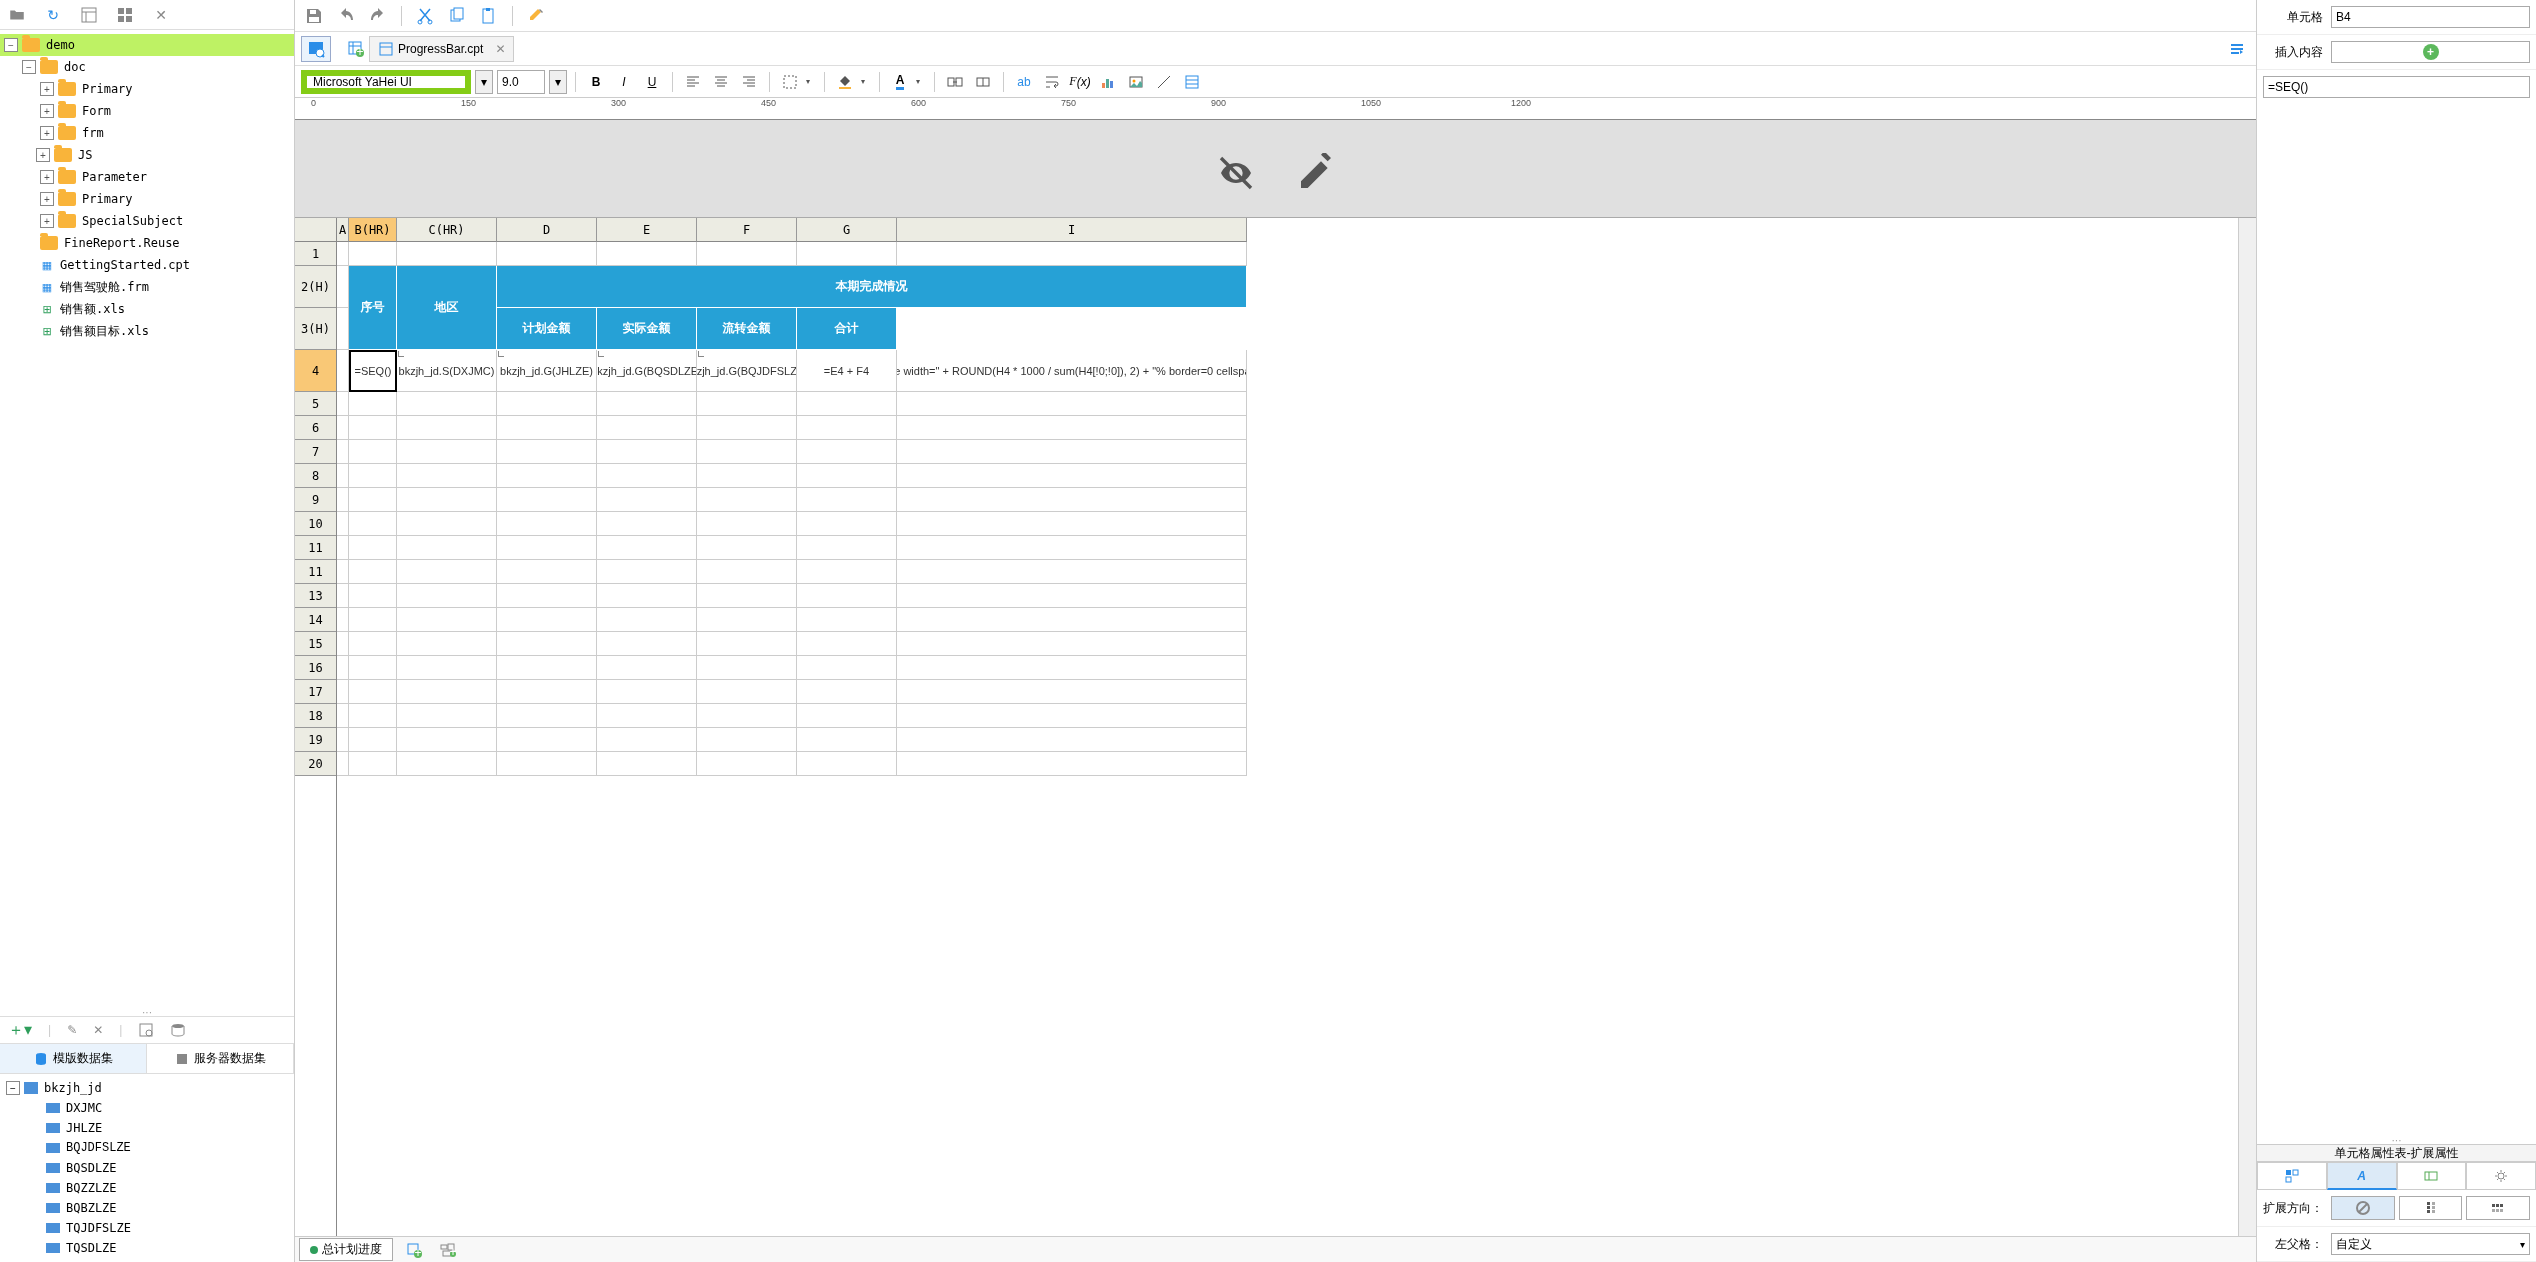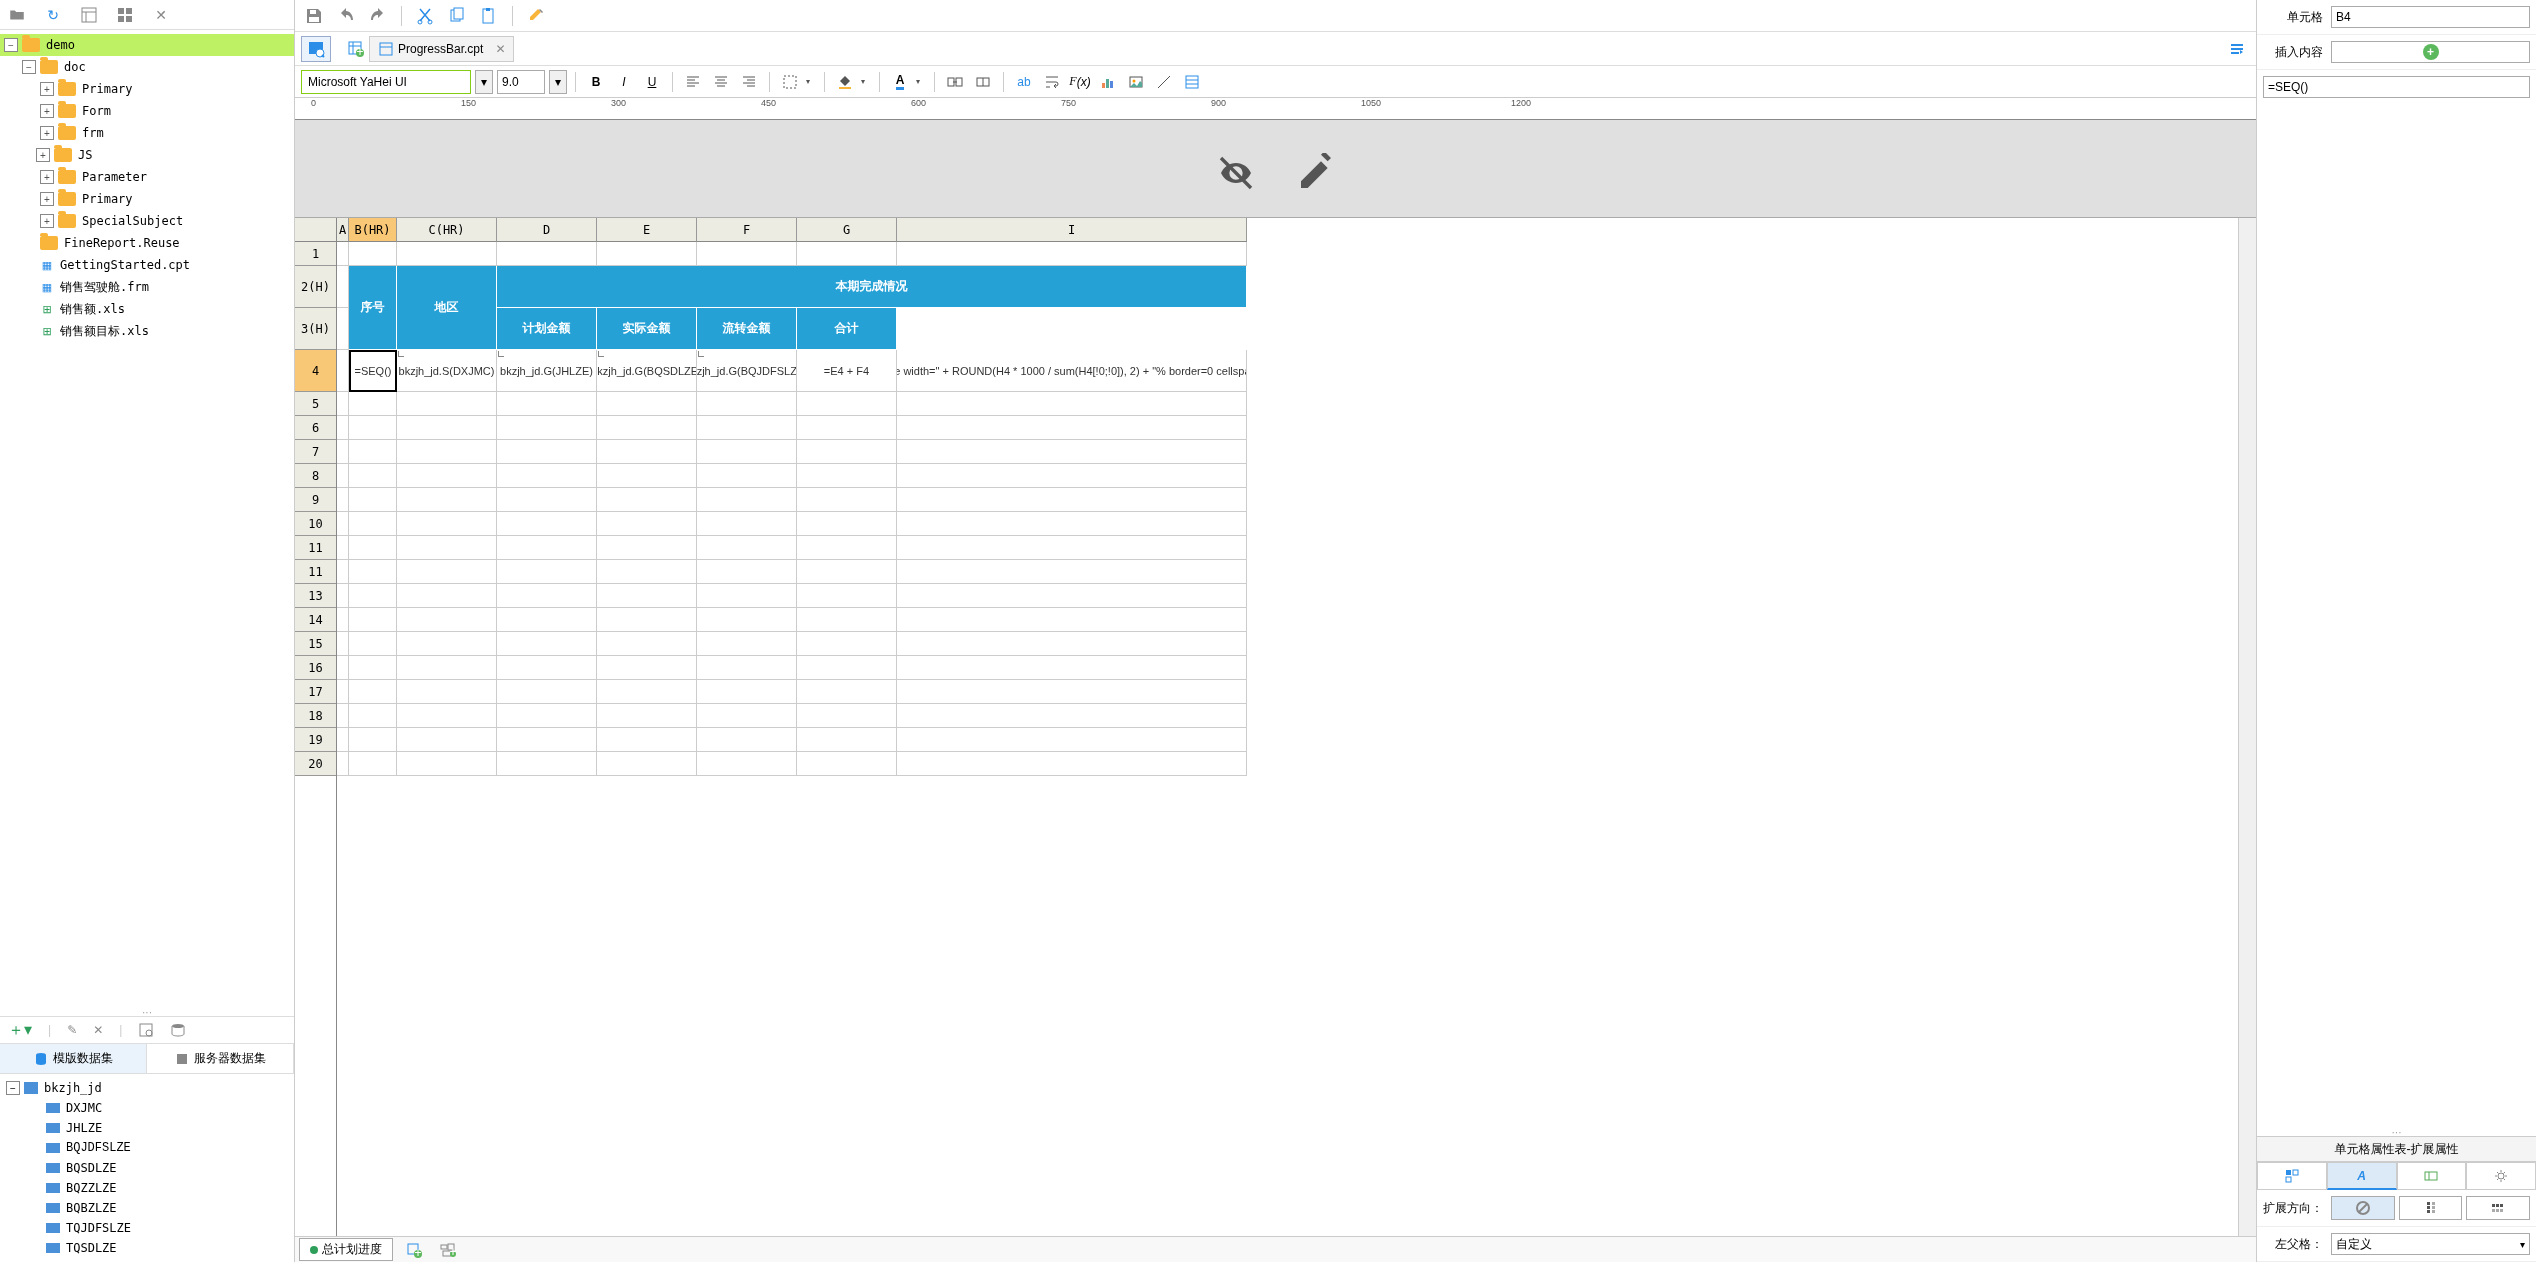--- a/index.html
+++ b/index.html
@@ -59,21 +59,21 @@
 .cp-icon { width: 26px; height: 26px; display: inline-flex; align-items: center; justify-content: center; cursor: pointer; }
 .sep { width: 1px; height: 20px; background: #ccc; margin: 0 4px; }
 .cp-row2 { height: 34px; display: flex; align-items: center; padding: 0 6px; border-bottom: 1px solid #ddd; }
 .preview-icon { width: 30px; height: 26px; background: #eaf3fc; border: 1px solid #9ac; display: inline-flex; align-items: center; justify-content: center; color: #2a8de8; font-size: 14px; margin-right: 12px; }
 .cp-tabbar { flex: 1; display: flex; align-items: center; }
 .cp-tab { display: flex; align-items: center; padding: 4px 8px; border: 1px solid #ccc; background: #f3f3f3; gap: 4px; }
 .cp-tab-close { margin-left: 8px; color: #888; cursor: pointer; }
 .cp-toolbar-right { margin-left: auto; display: flex; align-items: center; }
 
 .format-bar { height: 32px; display: flex; align-items: center; gap: 4px; padding: 0 6px; border-bottom: 1px solid #ccc; }
-.fname { width: 170px; height: 24px; border: 1px solid #84cc16; padding: 0 6px; display: flex; align-items: center; background: #fff; font-family: monospace; }
+.fname { width: 170px; height: 24px; border: 6px solid #84cc16; padding: 0 6px; display: flex; align-items: center; background: #fff; font-family: monospace; }
 .fsize { width: 48px; height: 24px; border: 1px solid #aaa; padding: 0 4px; background: #fff; font-family: monospace; display: flex; align-items: center; }
 .dd { width: 18px; height: 24px; border: 1px solid #aaa; background: #f0f0f0; display: inline-flex; align-items: center; justify-content: center; }
 .fbtn { width: 24px; height: 24px; display: inline-flex; align-items: center; justify-content: center; cursor: pointer; }
 .fbtn-dd { width: 10px; font-size: 8px; color: #555; }
 
 .ruler-area { height: 120px; background: #e0e0e0; border-bottom: 1px solid #aaa; position: relative; }
 .ruler-h { height: 22px; background: #fff; border-bottom: 1px solid #888; position: relative; }
 .ruler-tick { position: absolute; top: 0; font-size: 9px; color: #555; }
 .watermark-area { position: absolute; top: 30px; left: 0; right: 0; bottom: 0; display: flex; align-items: center; justify-content: center; gap: 40px; }
 .watermark-area svg { width: 40px; height: 40px; fill: #555; }
@@ -106,21 +106,21 @@
 
 
 .rp-row { display: flex; align-items: center; padding: 6px; gap: 8px; border-bottom: 1px solid #eee; }
 .rp-label { width: 60px; text-align: right; }
 .rp-input { flex: 1; height: 22px; border: 1px solid #aaa; padding: 0 4px; background: #fff; }
 .rp-add-btn { flex: 1; height: 22px; border: 1px solid #aaa; background: #fff; display: flex; align-items: center; justify-content: center; cursor: pointer; }
 .rp-add-btn .plus-circle { width: 16px; height: 16px; border-radius: 50%; background: #5cb85c; color: #fff; display: inline-flex; align-items: center; justify-content: center; font-size: 12px; font-weight: bold; }
 .rp-formula { padding: 6px; }
 .rp-formula input { width: 100%; height: 22px; border: 1px solid #aaa; padding: 0 4px; }
 
-.rp-title { height: 26px; display: flex; align-items: center; justify-content: center; border-top: 1px solid #ccc; border-bottom: 1px solid #ccc; background: #f4f4f4; }
+.rp-title { height: 18px; display: flex; align-items: center; justify-content: center; border-top: 1px solid #ccc; border-bottom: 1px solid #ccc; background: #f4f4f4; }
 .rp-tabbar { display: flex; height: 28px; }
 .rp-tab { flex: 1; display: flex; align-items: center; justify-content: center; border: 1px solid #ccc; cursor: pointer; }
 .rp-tab.active { background: #dceaf7; border-bottom: 2px solid #2a8de8; }
 .rp-prop-row { display: flex; align-items: center; padding: 6px; gap: 8px; border-bottom: 1px solid #eee; }
 .rp-btn-grp { display: flex; gap: 4px; flex: 1; }
 .rp-btn { flex: 1; height: 24px; border: 1px solid #aaa; background: #fff; display: flex; align-items: center; justify-content: center; cursor: pointer; }
 .rp-btn.active { background: #dceaf7; }
 .rp-select { flex: 1; height: 22px; border: 1px solid #aaa; padding: 0 4px; display: flex; align-items: center; background: #fff; }
 .rp-select .dd-arrow { margin-left: auto; font-size: 10px; }
 

